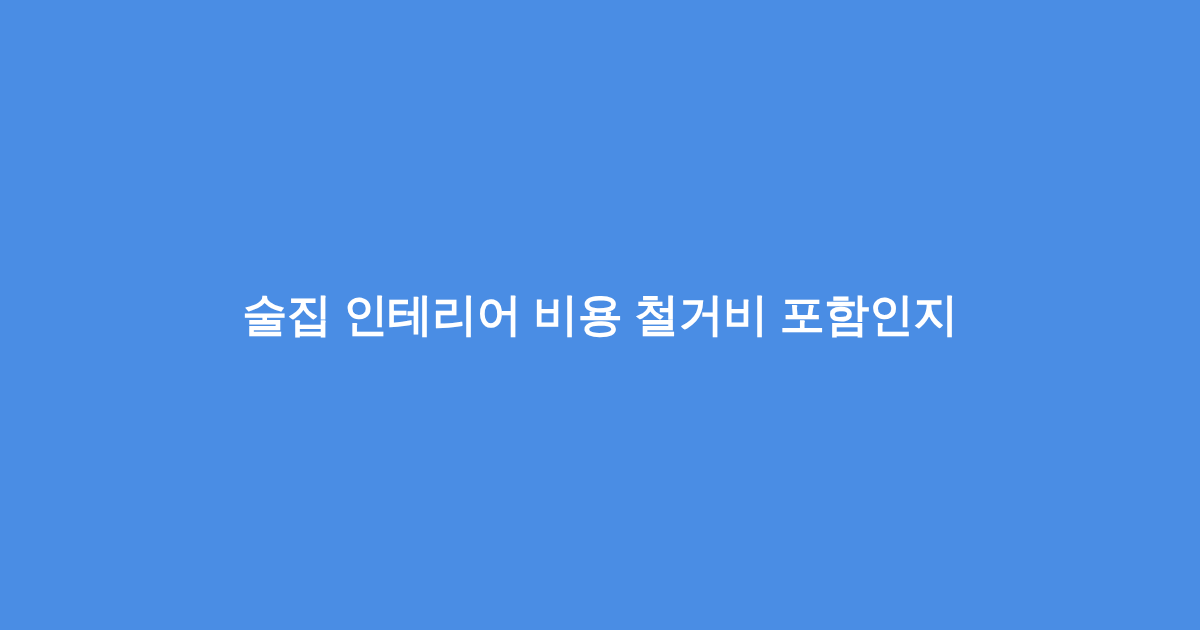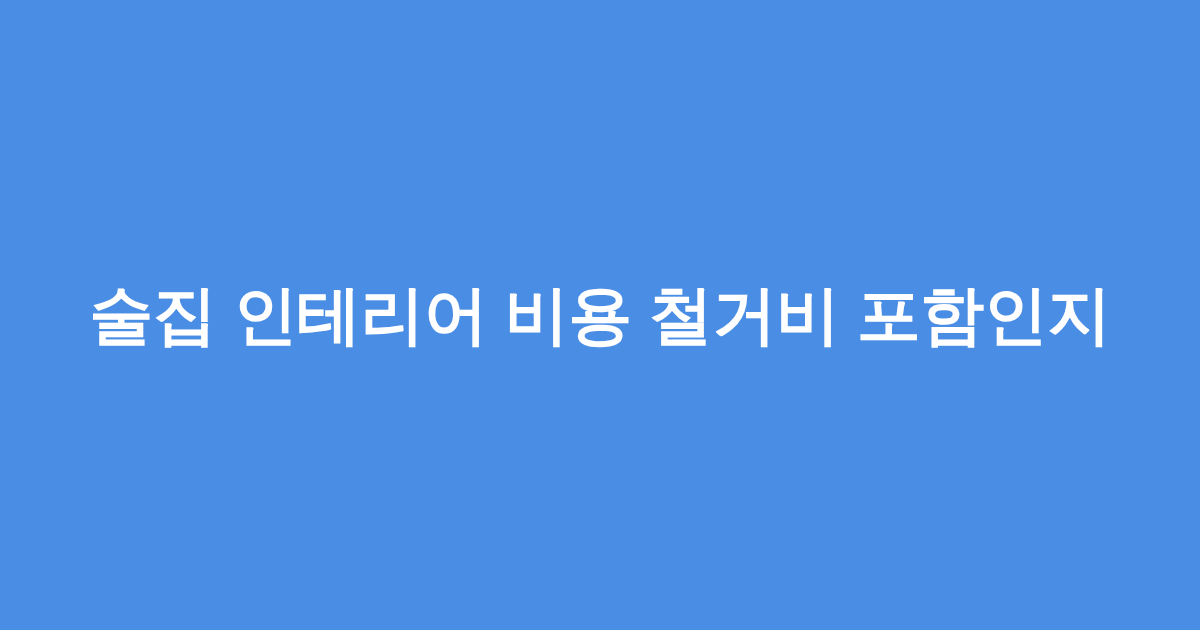--- a/index.html
+++ b/index.html
@@ -23,21 +23,21 @@
     display: flex;
     align-items: center;
     justify-content: center;
     padding: 0 60px;
   }
 
   #title-block {
     width: 100%;
     text-align: center;
     color: #ffffff;
-    font-size: 64px;
+    font-size: 45px;
     font-weight: 700;
     line-height: 82px;
     letter-spacing: -0.5px;
     word-break: keep-all;
     -webkit-font-smoothing: antialiased;
   }
 
   .title-line {
     display: block;
     white-space: nowrap;

